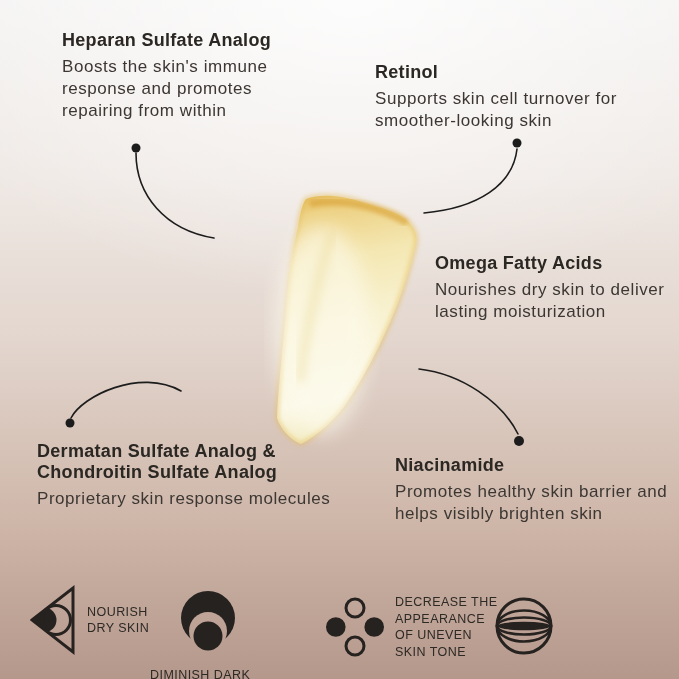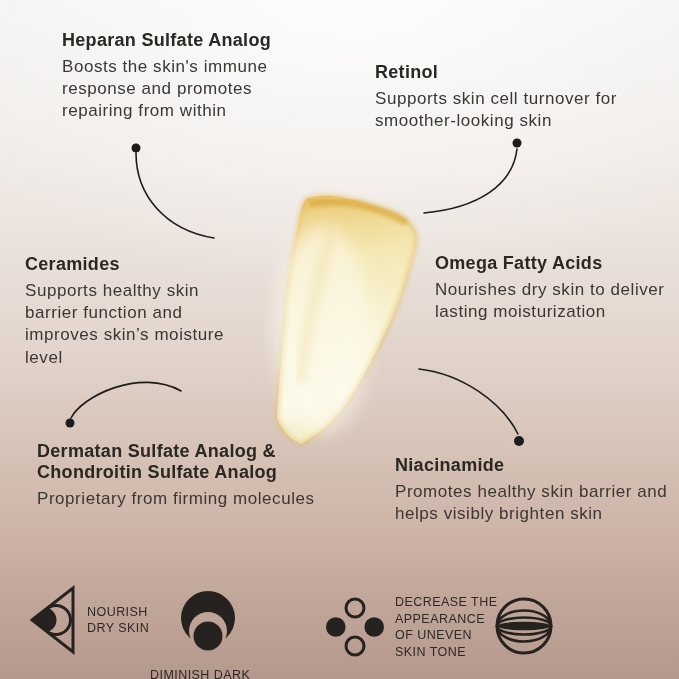--- a/index.html
+++ b/index.html
@@ -83,33 +83,29 @@
   <div class="callout c-heparan">
     <h3>Heparan Sulfate Analog</h3>
     <p>Boosts the skin's immune response and promotes repairing from within</p>
   </div>
 
   <div class="callout c-retinol">
     <h3>Retinol</h3>
     <p>Supports skin cell turnover for smoother-looking skin</p>
   </div>
 
-  <div class="callout c-ceramides">
-    <h3>Ceramides</h3>
-    <p>Supports healthy skin barrier function and improves skin’s moisture level</p>
-  </div>
 
   <div class="callout c-omega">
     <h3>Omega Fatty Acids</h3>
     <p>Nourishes dry skin to deliver lasting moisturization</p>
   </div>
 
   <div class="callout c-dermatan">
     <h3>Dermatan Sulfate Analog &amp; Chondroitin Sulfate Analog</h3>
-    <p>Proprietary from firming molecules</p>
+    <p>Proprietary skin response molecules</p>
   </div>
 
   <div class="callout c-niacinamide">
     <h3>Niacinamide</h3>
     <p>Promotes healthy skin barrier and helps visibly brighten skin</p>
   </div>
 
   <div class="benefit b1">
     <svg class="icon" width="46" height="72" viewBox="0 0 46 72" aria-hidden="true">
       <defs>

